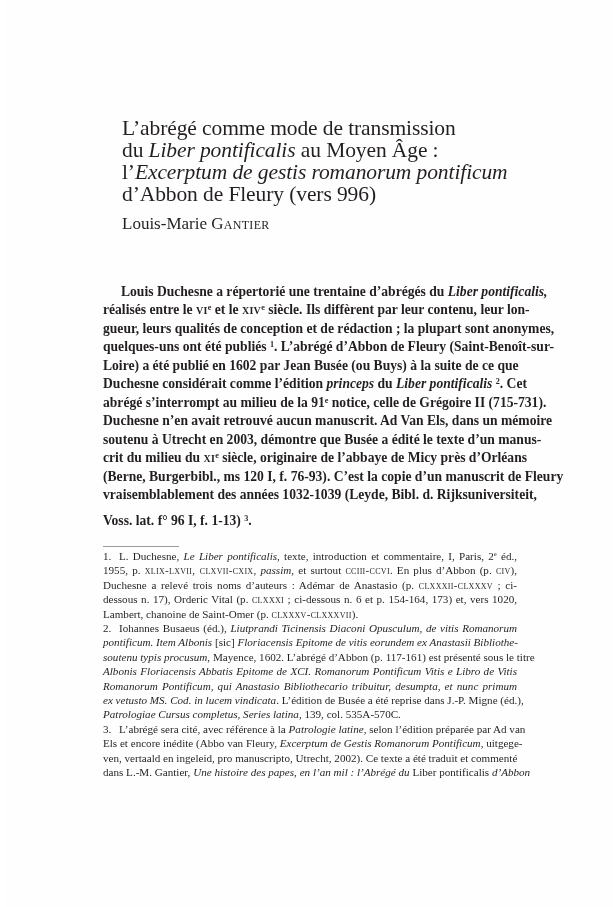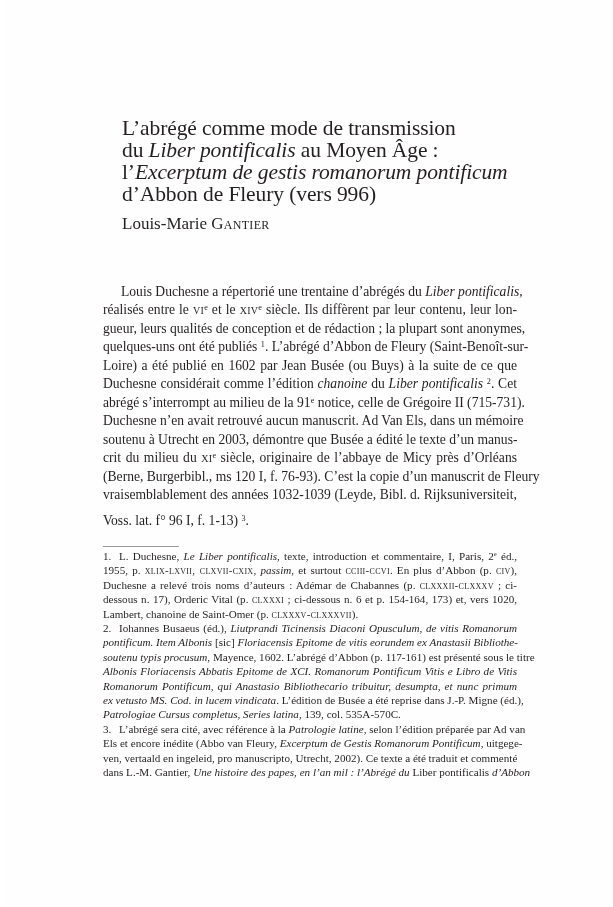--- a/index.html
+++ b/index.html
@@ -18,21 +18,21 @@
     .author {
       position: absolute; left: 118px; top: 216px;
       font-size: 17px; line-height: 16px; white-space: nowrap;
     }
     .sc { font-variant: small-caps; letter-spacing: 0.3px; }
     .body-text {
       position: absolute; left: 99px; top: 283px; width: 414px;
       font-size: 13.6px; line-height: 18.45px; margin: 0;
       text-align: justify; text-indent: 18px; hyphens: manual;
     }
-    .body-text .ln { display: block; text-align: justify; text-align-last: justify; text-indent: 0; white-space: nowrap; }
+    .body-text .ln { display: block; text-align: justify; text-align-last: justify; text-indent: 0; white-space: nowrap; font-weight: bold; }
     .body-text .ln.first { padding-left: 18px; }
     .body-text .ln.last { text-align-last: left; margin-top: 8px; }
     sup { font-size: 0.6em; line-height: 0; vertical-align: 0.55em; }
     .fn-rule {
       position: absolute; left: 99px; top: 546px; width: 76px; height: 0;
       border-top: 0.8px solid #9a9a9a;
     }
     .footnotes {
       position: absolute; left: 99px; top: 549px; width: 414px;
       font-size: 11.1px; line-height: 14.4px;
@@ -57,37 +57,37 @@
   <div class="author">
     <span>Louis-Marie </span><span class="sc">Gantier</span>
   </div>
 
   <div class="body-text">
     <span class="ln first"><span>Louis Duchesne a répertorié une trentaine d’abrégés du </span><i>Liber pontificalis,</i></span>
     <span class="ln"><span>réalisés entre le </span><span class="sc">vi</span><sup>e</sup><span> et le </span><span class="sc">xiv</span><sup>e</sup><span> siècle. Ils diffèrent par leur contenu, leur lon-</span></span>
     <span class="ln"><span>gueur, leurs qualités de conception et de rédaction ; la plupart sont anonymes,</span></span>
     <span class="ln"><span>quelques-uns ont été publiés </span><sup>1</sup><span>. L’abrégé d’Abbon de Fleury (Saint-Benoît-sur-</span></span>
     <span class="ln"><span>Loire) a été publié en 1602 par Jean Busée (ou Buys) à la suite de ce que</span></span>
-    <span class="ln"><span>Duchesne considérait comme l’édition </span><i>chanoine</i><span> du </span><i>Liber pontificalis</i> <sup>2</sup><span>. Cet</span></span>
+    <span class="ln"><span>Duchesne considérait comme l’édition </span><i>princeps</i><span> du </span><i>Liber pontificalis</i> <sup>2</sup><span>. Cet</span></span>
     <span class="ln"><span>abrégé s’interrompt au milieu de la 91</span><sup>e</sup><span> notice, celle de Grégoire II (715-731).</span></span>
     <span class="ln"><span>Duchesne n’en avait retrouvé aucun manuscrit. Ad Van Els, dans un mémoire</span></span>
     <span class="ln"><span>soutenu à Utrecht en 2003, démontre que Busée a édité le texte d’un manus-</span></span>
     <span class="ln"><span>crit du milieu du </span><span class="sc">xi</span><sup>e</sup><span> siècle, originaire de l’abbaye de Micy près d’Orléans</span></span>
     <span class="ln"><span>(Berne, Burgerbibl., ms 120 I, f. 76-93). C’est la copie d’un manuscrit de Fleury</span></span>
     <span class="ln"><span>vraisemblablement des années 1032-1039 (Leyde, Bibl. d. Rijksuniversiteit,</span></span>
     <span class="ln last"><span>Voss. lat. f° 96 I, f. 1-13) </span><sup>3</sup><span>.</span></span>
   </div>
 
   <div class="fn-rule"></div>
 
   <div class="footnotes">
 
     <span class="fn-line"><span class="fn-num">1.</span><span>L. Duchesne, </span><i>Le Liber pontificalis</i><span>, texte, introduction et commentaire, I, Paris, 2</span><sup>e</sup><span> éd.,</span></span>
     <span class="fn-line"><span>1955, p. </span><span class="sc">xlix-lxvii, clxvii-cxix</span><span>, </span><i>passim</i><span>, et surtout </span><span class="sc">cciii-ccvi</span><span>. En plus d’Abbon (p. </span><span class="sc">civ</span><span>),</span></span>
-    <span class="fn-line"><span>Duchesne a relevé trois noms d’auteurs : Adémar de Chabannes (p. </span><span class="sc">clxxxii-clxxxv</span><span> ; ci-</span></span>
+    <span class="fn-line"><span>Duchesne a relevé trois noms d’auteurs : Adémar de Anastasio (p. </span><span class="sc">clxxxii-clxxxv</span><span> ; ci-</span></span>
     <span class="fn-line"><span>dessous n. 17), Orderic Vital (p. </span><span class="sc">clxxxi</span><span> ; ci-dessous n. 6 et p. 154-164, 173) et, vers 1020,</span></span>
     <span class="fn-line last"><span>Lambert, chanoine de Saint-Omer (p. </span><span class="sc">clxxxv-clxxxvii</span><span>).</span></span>
 
     <span class="fn-line"><span class="fn-num">2.</span><span>Iohannes Busaeus (éd.), </span><i>Liutprandi Ticinensis Diaconi Opusculum, de vitis Romanorum</i></span>
     <span class="fn-line"><i>pontificum. Item Albonis </i><span>[sic]</span><i> Floriacensis Epitome de vitis eorundem ex Anastasii Bibliothe-</i></span>
     <span class="fn-line"><i>soutenu typis procusum</i><span>, Mayence, 1602. L’abrégé d’Abbon (p. 117-161) est présenté sous le titre</span></span>
     <span class="fn-line"><i>Albonis Floriacensis Abbatis Epitome de XCI. Romanorum Pontificum Vitis e Libro de Vitis</i></span>
     <span class="fn-line"><i>Romanorum Pontificum, qui Anastasio Bibliothecario tribuitur, desumpta, et nunc primum</i></span>
     <span class="fn-line"><i>ex vetusto MS. Cod. in lucem vindicata</i><span>. L’édition de Busée a été reprise dans J.-P. Migne (éd.),</span></span>
     <span class="fn-line last"><i>Patrologiae Cursus completus, Series latina</i><span>, 139, col. 535A-570C.</span></span>

